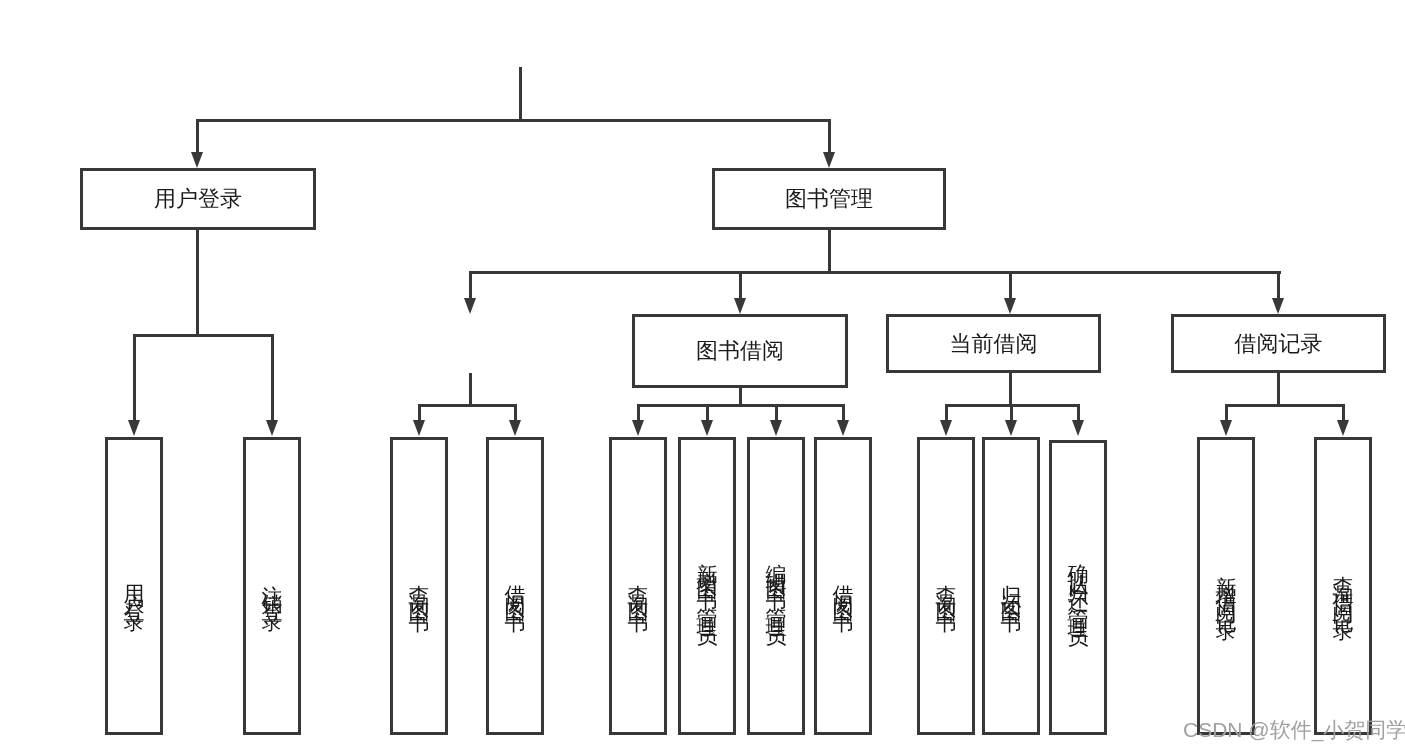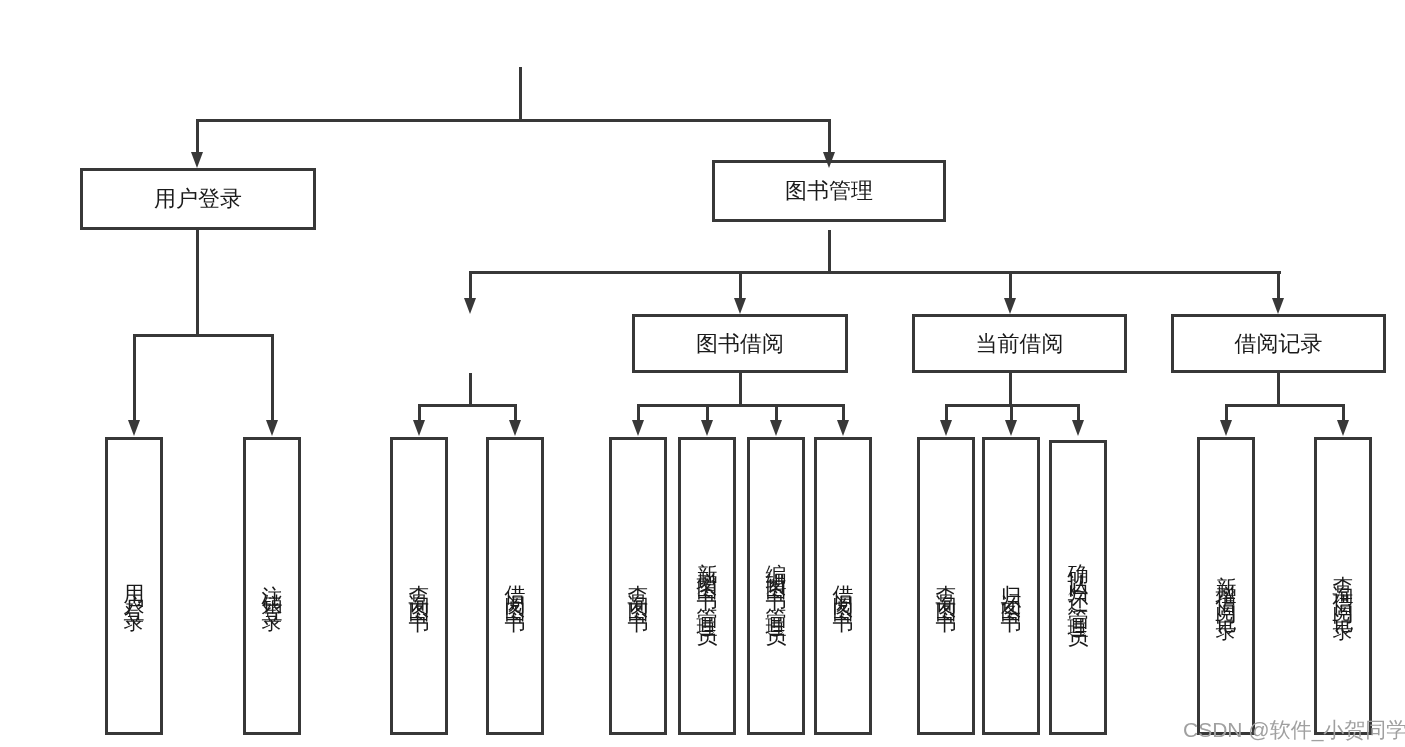--- a/index.html
+++ b/index.html
@@ -121,24 +121,24 @@
 
   <div class="line v" style="left:1277px;top:373px;height:33px;"></div>
   <div class="line h" style="left:1225px;top:404px;width:120px;"></div>
   <div class="line v" style="left:1225px;top:404px;height:18px;"></div>
   <div class="line v" style="left:1342px;top:404px;height:18px;"></div>
   <div class="arrow" style="left:1220px;top:420px;"></div>
   <div class="arrow" style="left:1337px;top:420px;"></div>
 
 
   <div class="box" style="left:80px;top:168px;width:236px;height:62px;">用户登录</div>
-  <div class="box" style="left:712px;top:160px;width:234px;height:62px;">图书管理</div>
+  <div class="box" style="left:712px;top:168px;width:234px;height:62px;">图书管理</div>
 
-  <div class="box" style="left:632px;top:314px;width:216px;height:59px;">图书借阅</div>
-  <div class="box" style="left:912px;top:314px;width:215px;height:59px;">当前借阅</div>
+  <div class="box" style="left:632px;top:314px;width:216px;height:74px;">图书借阅</div>
+  <div class="box" style="left:886px;top:314px;width:215px;height:59px;">当前借阅</div>
   <div class="box" style="left:1171px;top:314px;width:215px;height:59px;">借阅记录</div>
 
   <div class="box vbox" style="left:105px;top:437px;width:58px;height:298px;">
     <span class="vtext">用户登录</span>
   </div>
   <div class="box vbox" style="left:243px;top:437px;width:58px;height:298px;">
     <span class="vtext">注销登录</span>
   </div>
 
   <div class="box vbox" style="left:390px;top:437px;width:58px;height:298px;">

